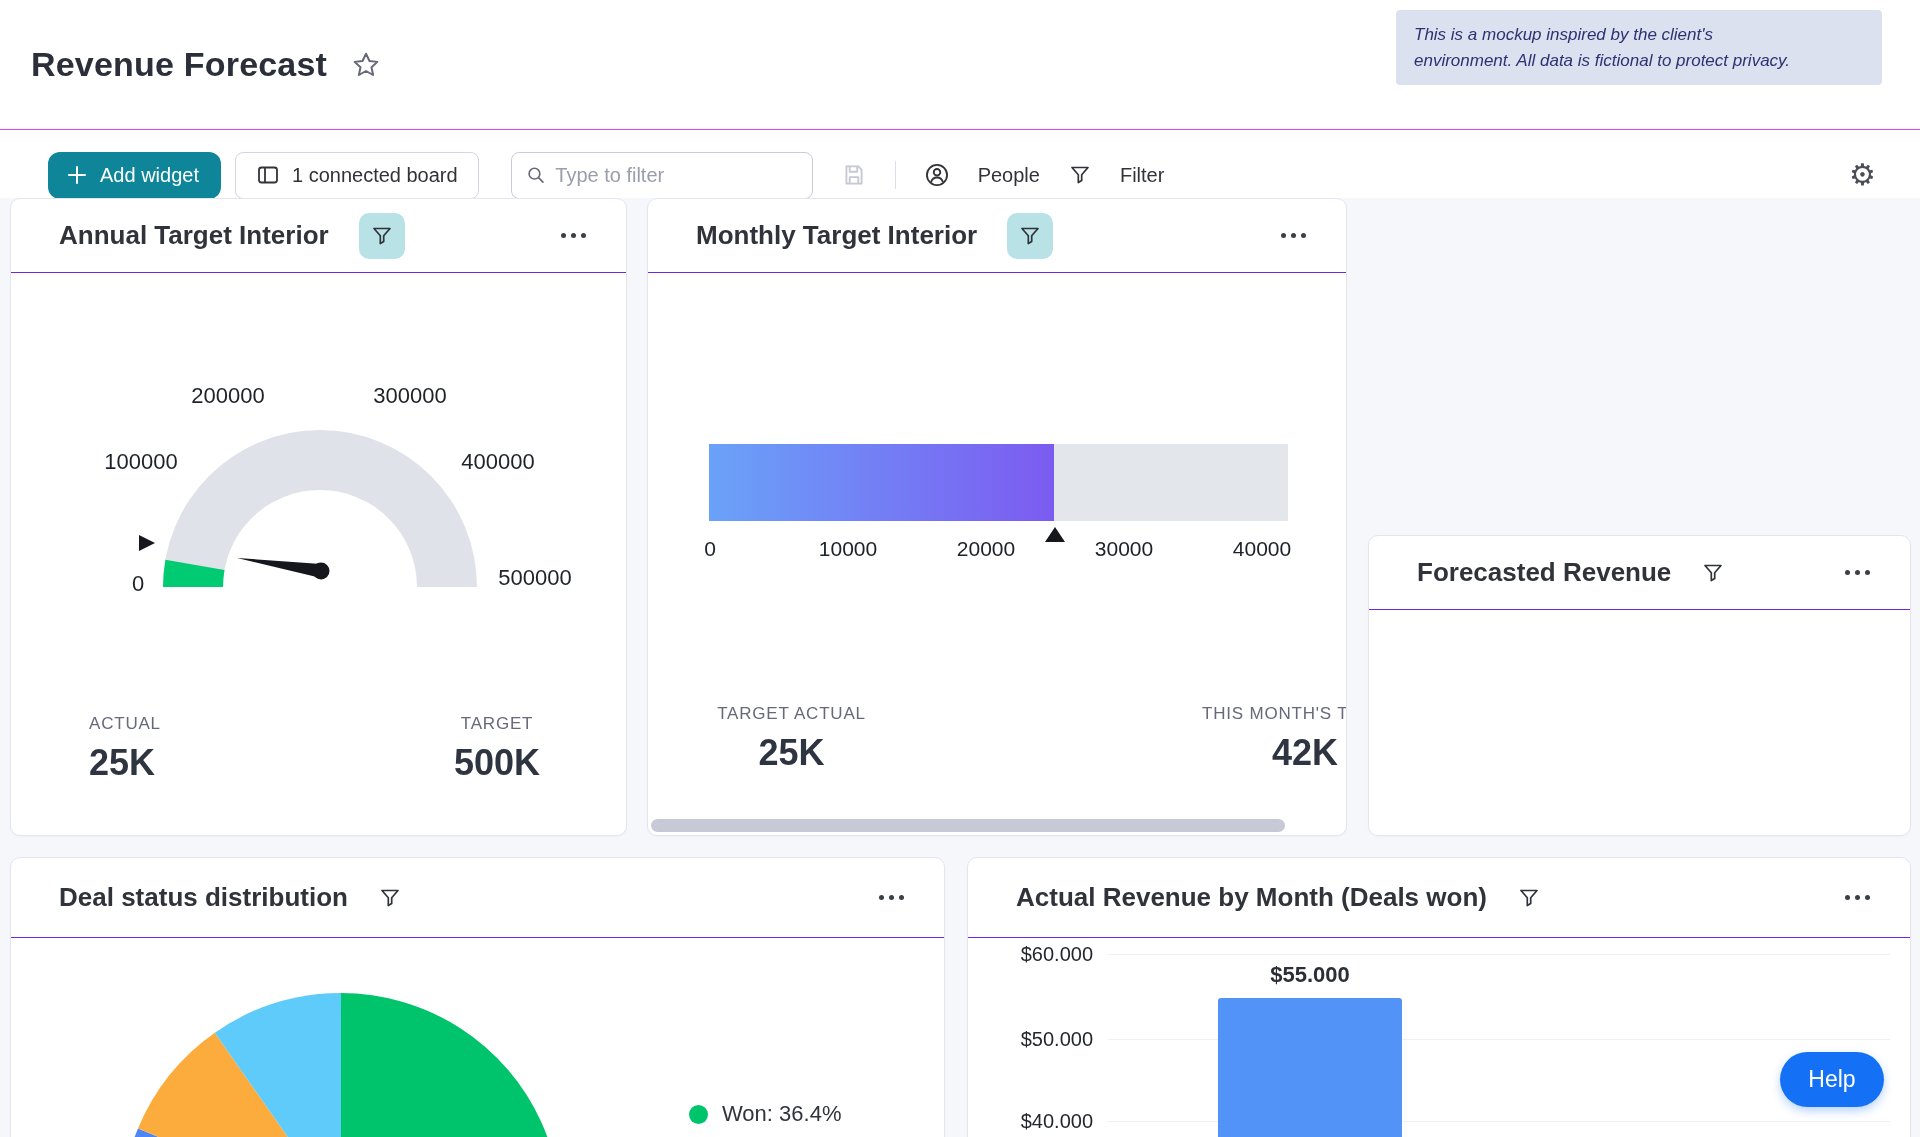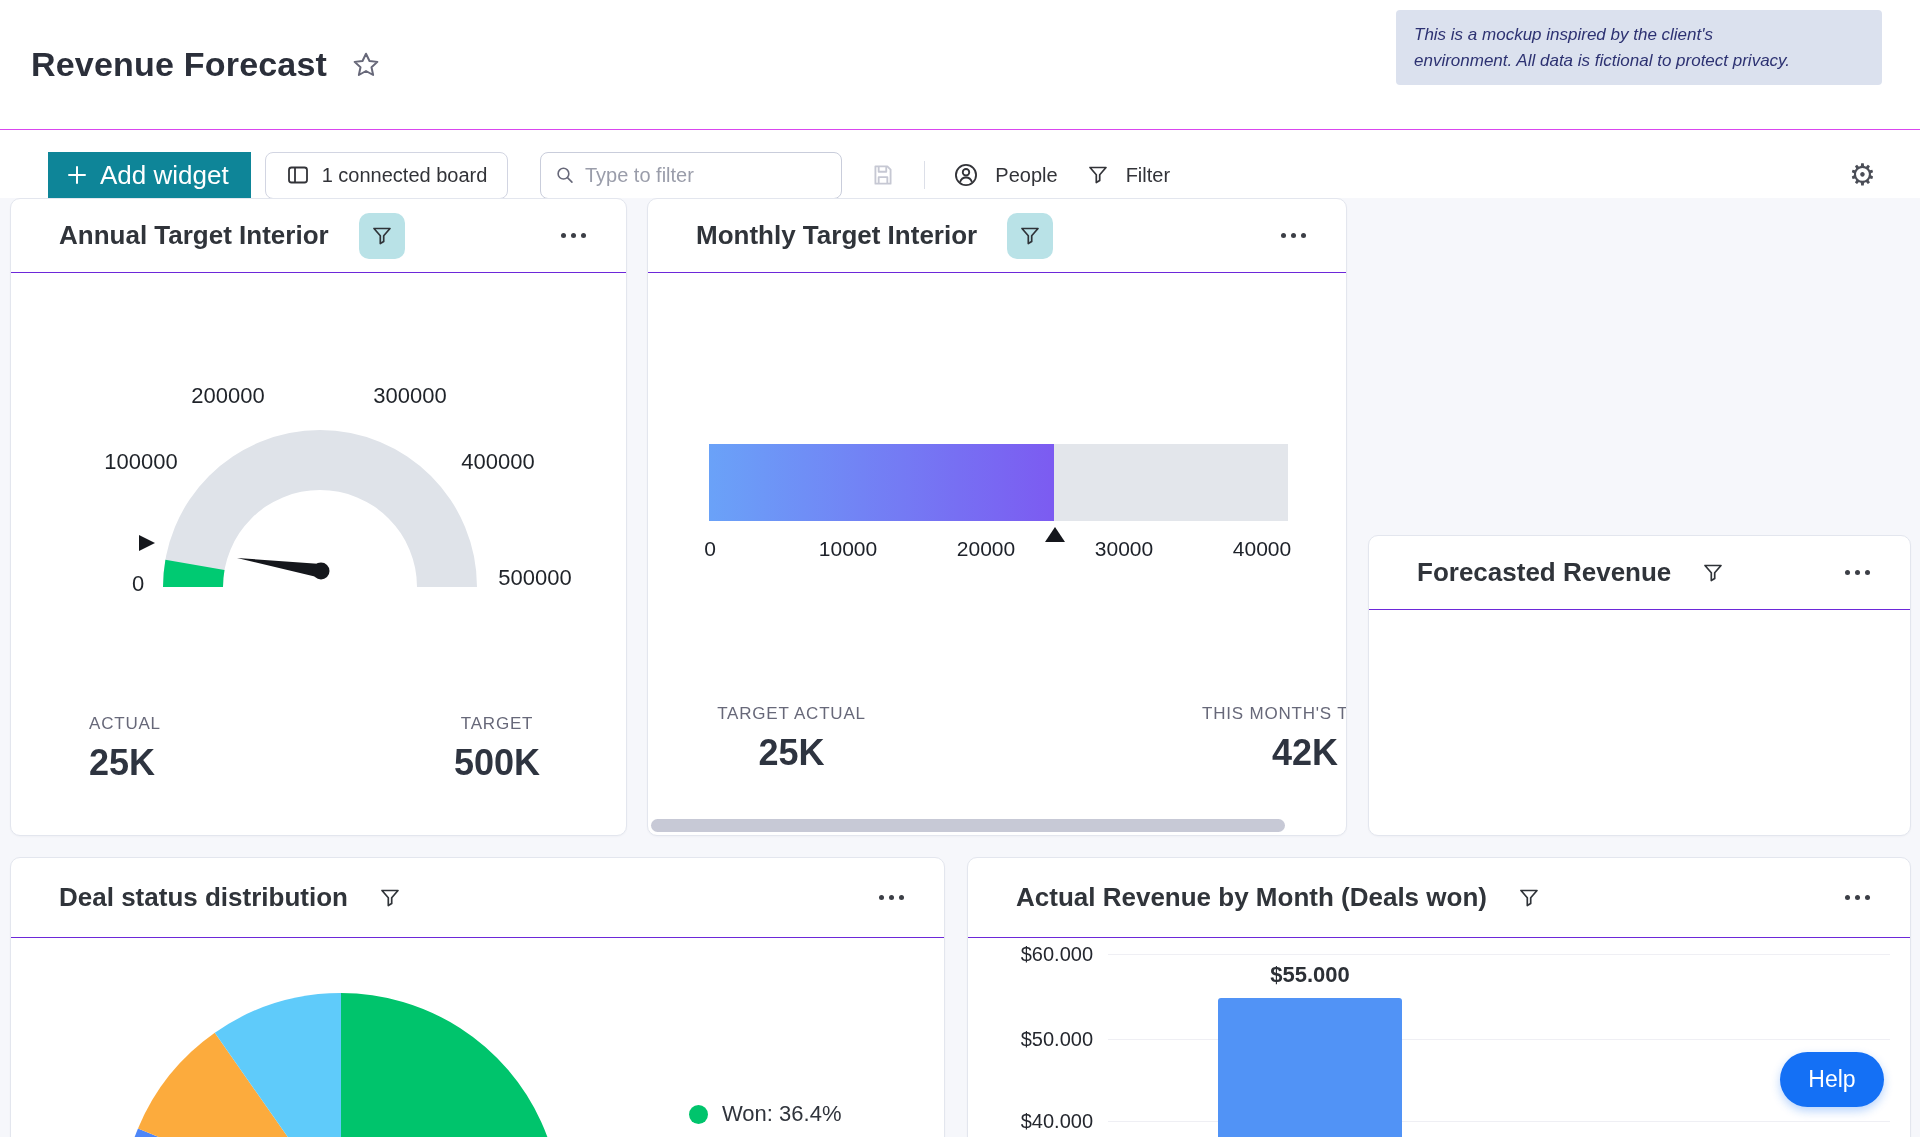--- a/index.html
+++ b/index.html
@@ -9,28 +9,28 @@
 
   
   .page-header { position:relative; height:130px; border-bottom:1px solid #d946ef; display:flex; align-items:center; padding:0 40px 0 31px; background:#fff; }
   .page-title { font-size:34px; font-weight:700; color:#2b2f3a; letter-spacing:.2px; }
   .star-btn { margin-left:24px; display:flex; align-items:center; cursor:pointer; }
   .banner { position:absolute; top:10px; right:38px; width:486px; background:#dbe1ee; border-radius:4px; padding:12px 18px; }
   .banner div { font-size:17px; font-style:italic; color:#2d3272; line-height:1.5; white-space:nowrap; }
 
   
   .toolbar { height:90px; display:flex; align-items:center; padding:0 44px 0 48px; background:#fff; }
-  .btn-add { height:47px; padding:0 22px 0 18px; background:#0e8598; color:#fff; border:none; border-radius:0; font-size:26px; font-family:inherit; display:flex; align-items:center; gap:12px; cursor:pointer; }
+  .btn-add { height:47px; padding:0 22px 0 18px; background:#0e8598; color:#fff; border:none; border-radius:12px; font-size:20px; font-family:inherit; display:flex; align-items:center; gap:12px; cursor:pointer; }
   .btn-plain { height:47px; margin-left:14px; padding:0 20px; background:#fff; color:#323338; border:1px solid #d2d5e2; border-radius:8px; font-size:20px; font-family:inherit; display:flex; align-items:center; gap:12px; cursor:pointer; }
   .search-box { height:47px; width:302px; margin-left:32px; border:1px solid #c9cddb; border-radius:8px; display:flex; align-items:center; padding:0 14px; gap:10px; background:#fff; }
   .search-box input { border:none; outline:none; font-size:20px; color:#40434e; width:100%; font-family:inherit; background:transparent; }
   .search-box input::placeholder { color:#9a9daa; }
   .icon-save { margin-left:28px; display:flex; cursor:default; }
   .v-sep { width:1px; height:28px; background:#dcdfe8; margin-left:28px; }
-  .tool-item { display:flex; align-items:center; gap:16px; margin-left:28px; font-size:20px; color:#323338; cursor:pointer; background:none; border:none; font-family:inherit; }
+  .tool-item { display:flex; align-items:center; gap:28px; margin-left:28px; font-size:20px; color:#323338; cursor:pointer; background:none; border:none; font-family:inherit; }
   .gear { margin-left:auto; display:flex; cursor:pointer; font-size:30px; color:#4b4e57; line-height:1; }
 
   
   .board { position:absolute; left:0; top:198px; right:0; bottom:0; background:#f6f7fb; }
   .card { position:absolute; background:#fff; border:1px solid #e3e6ee; border-radius:10px; overflow:hidden; box-shadow:0 1px 2px rgba(35,40,70,.03); }
   .card-header { height:74px; display:flex; align-items:center; padding:0 34px 0 48px; border-bottom:1px solid #6d28d9; }
   .card-header.tall { height:80px; }
   .card-title { font-size:26px; font-weight:700; color:#30343a; white-space:nowrap; }
   .chip { width:46px; height:46px; margin-left:30px; border-radius:10px; background:#b9e2e7; display:flex; align-items:center; justify-content:center; cursor:pointer; }
   .funnel-plain { margin-left:30px; display:flex; cursor:pointer; }

